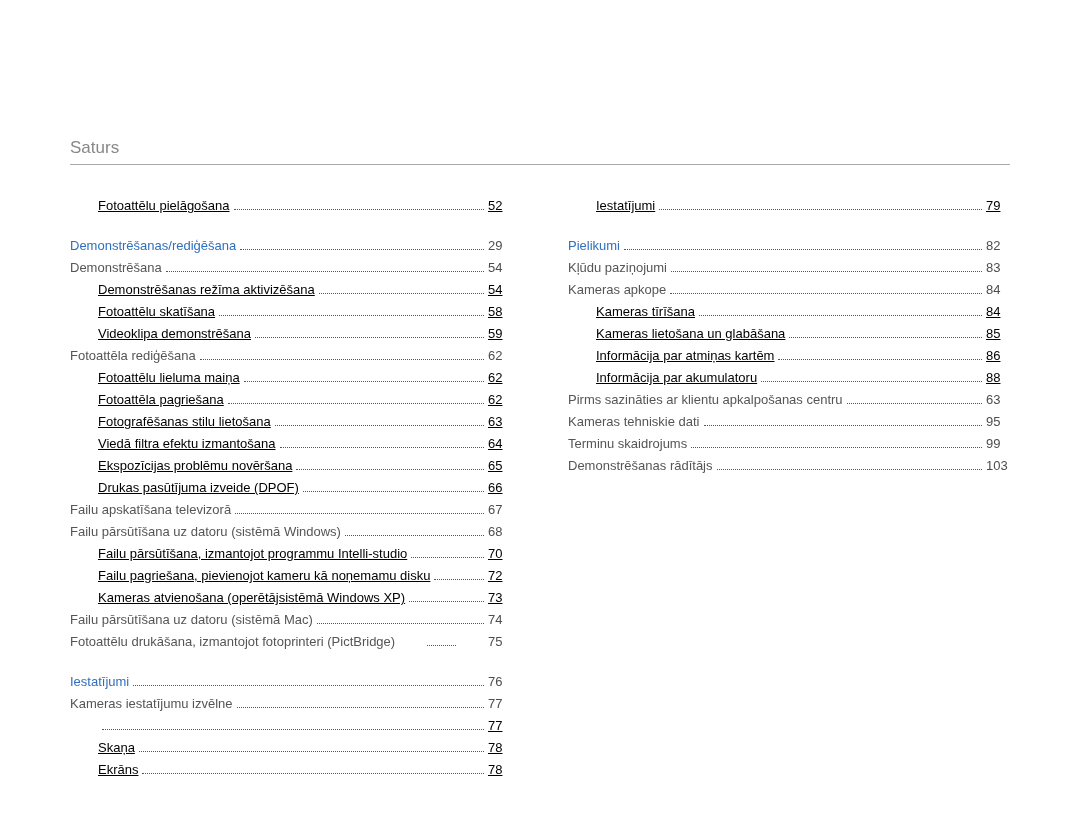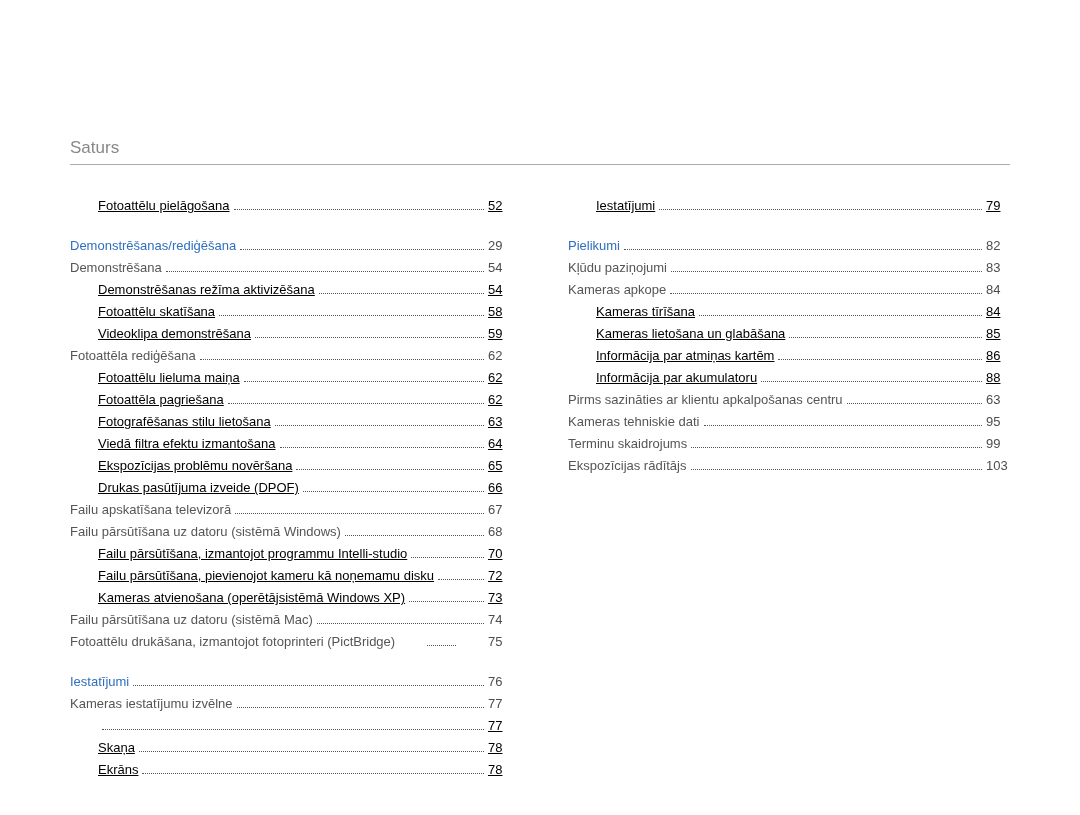--- a/index.html
+++ b/index.html
@@ -153,21 +153,21 @@
           <span class="label">Failu pārsūtīšana uz datoru (sistēmā Windows)</span>
           <span class="dots"></span>
           <span class="pg">68</span>
         </div>
         <div class="toc-entry lvl-sub">
           <span class="label">Failu pārsūtīšana, izmantojot programmu Intelli-studio</span>
           <span class="dots"></span>
           <span class="pg">70</span>
         </div>
         <div class="toc-entry lvl-sub">
-          <span class="label">Failu pārsūtīšana, pievienojot kameru kā noņemamu disku</span>
+          <span class="label">Failu pagriešana, pievienojot kameru kā noņemamu disku</span>
           <span class="dots"></span>
           <span class="pg">72</span>
         </div>
         <div class="toc-entry lvl-sub">
           <span class="label">Kameras atvienošana (operētājsistēmā Windows XP)</span>
           <span class="dots"></span>
           <span class="pg">73</span>
         </div>
         <div class="toc-entry lvl-bold">
           <span class="label">Failu pārsūtīšana uz datoru (sistēmā Mac)</span>
@@ -256,20 +256,20 @@
           <span class="label">Kameras tehniskie dati</span>
           <span class="dots"></span>
           <span class="pg">95</span>
         </div>
         <div class="toc-entry lvl-bold">
           <span class="label">Terminu skaidrojums</span>
           <span class="dots"></span>
           <span class="pg">99</span>
         </div>
         <div class="toc-entry lvl-bold">
-          <span class="label">Ekspozīcijas rādītājs</span>
+          <span class="label">Demonstrēšanas rādītājs</span>
           <span class="dots"></span>
           <span class="pg">103</span>
         </div>
       </div>
   </div>
   <div class="pagenum">10</div>
 </div>
 
 </body></html>

